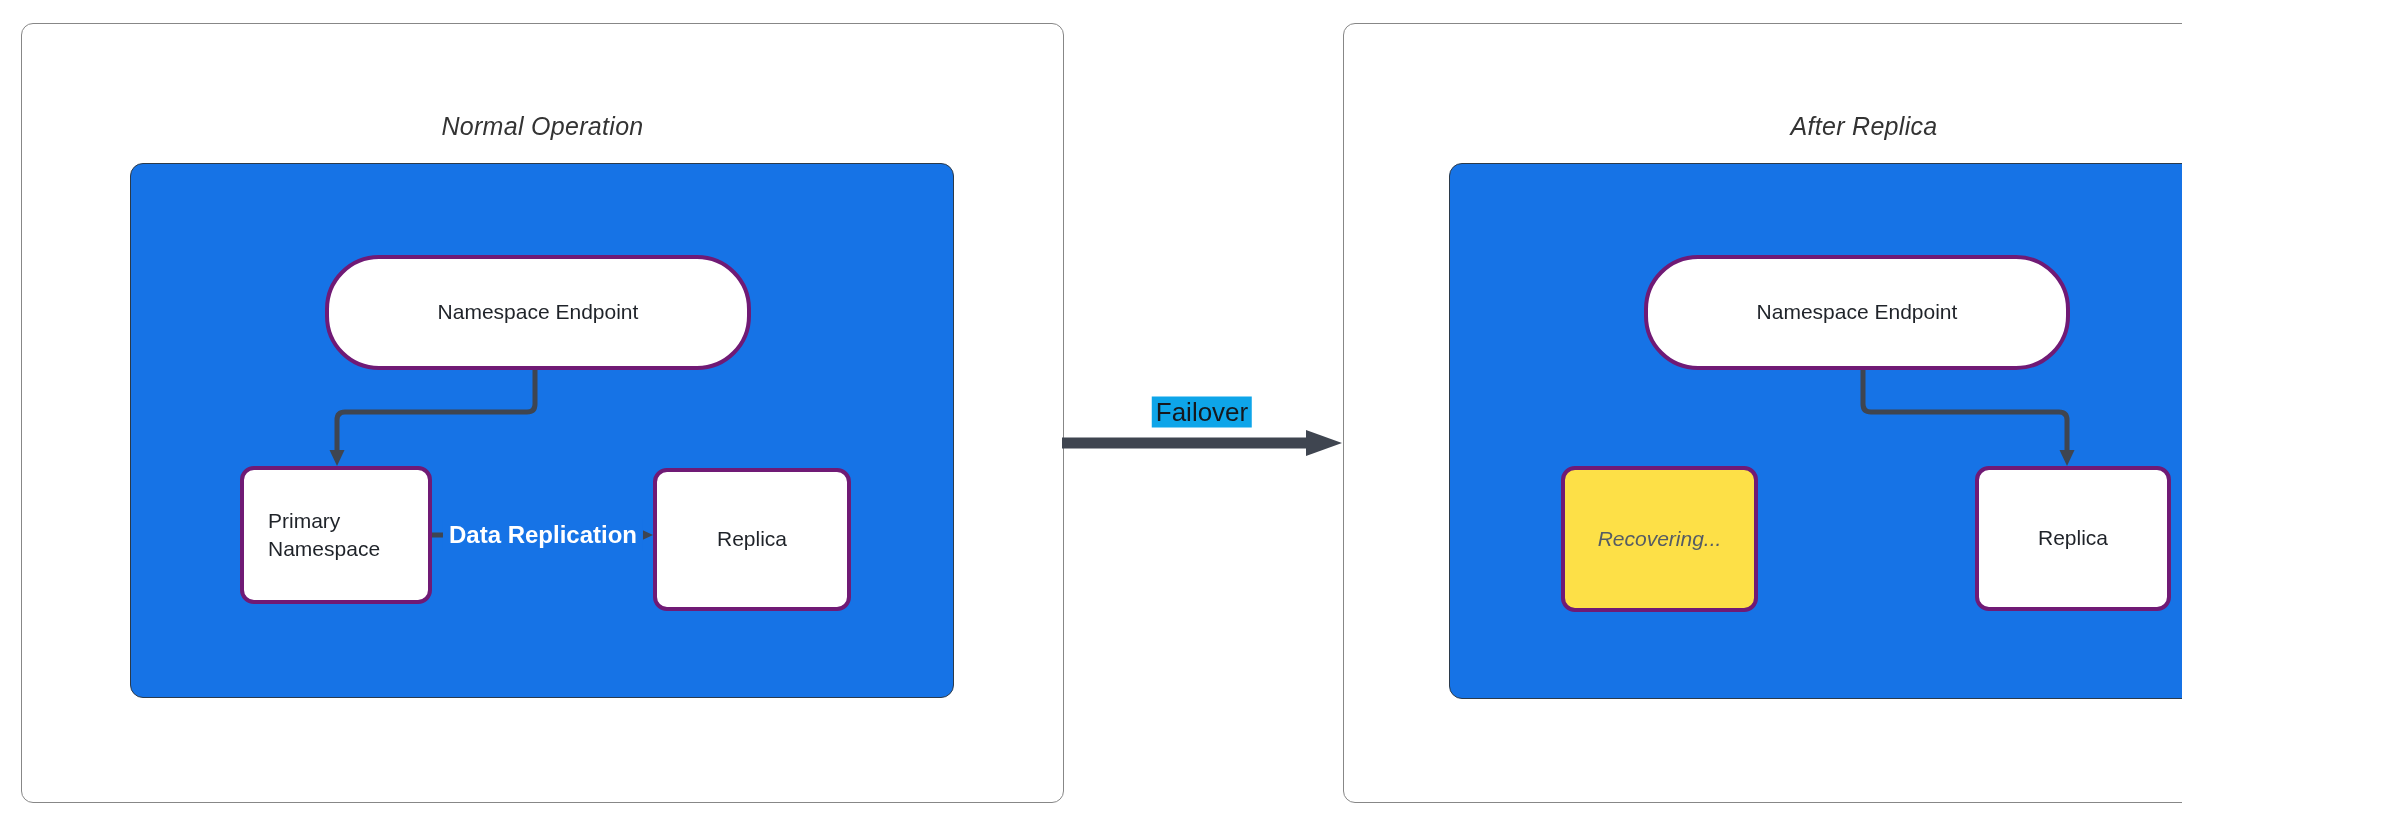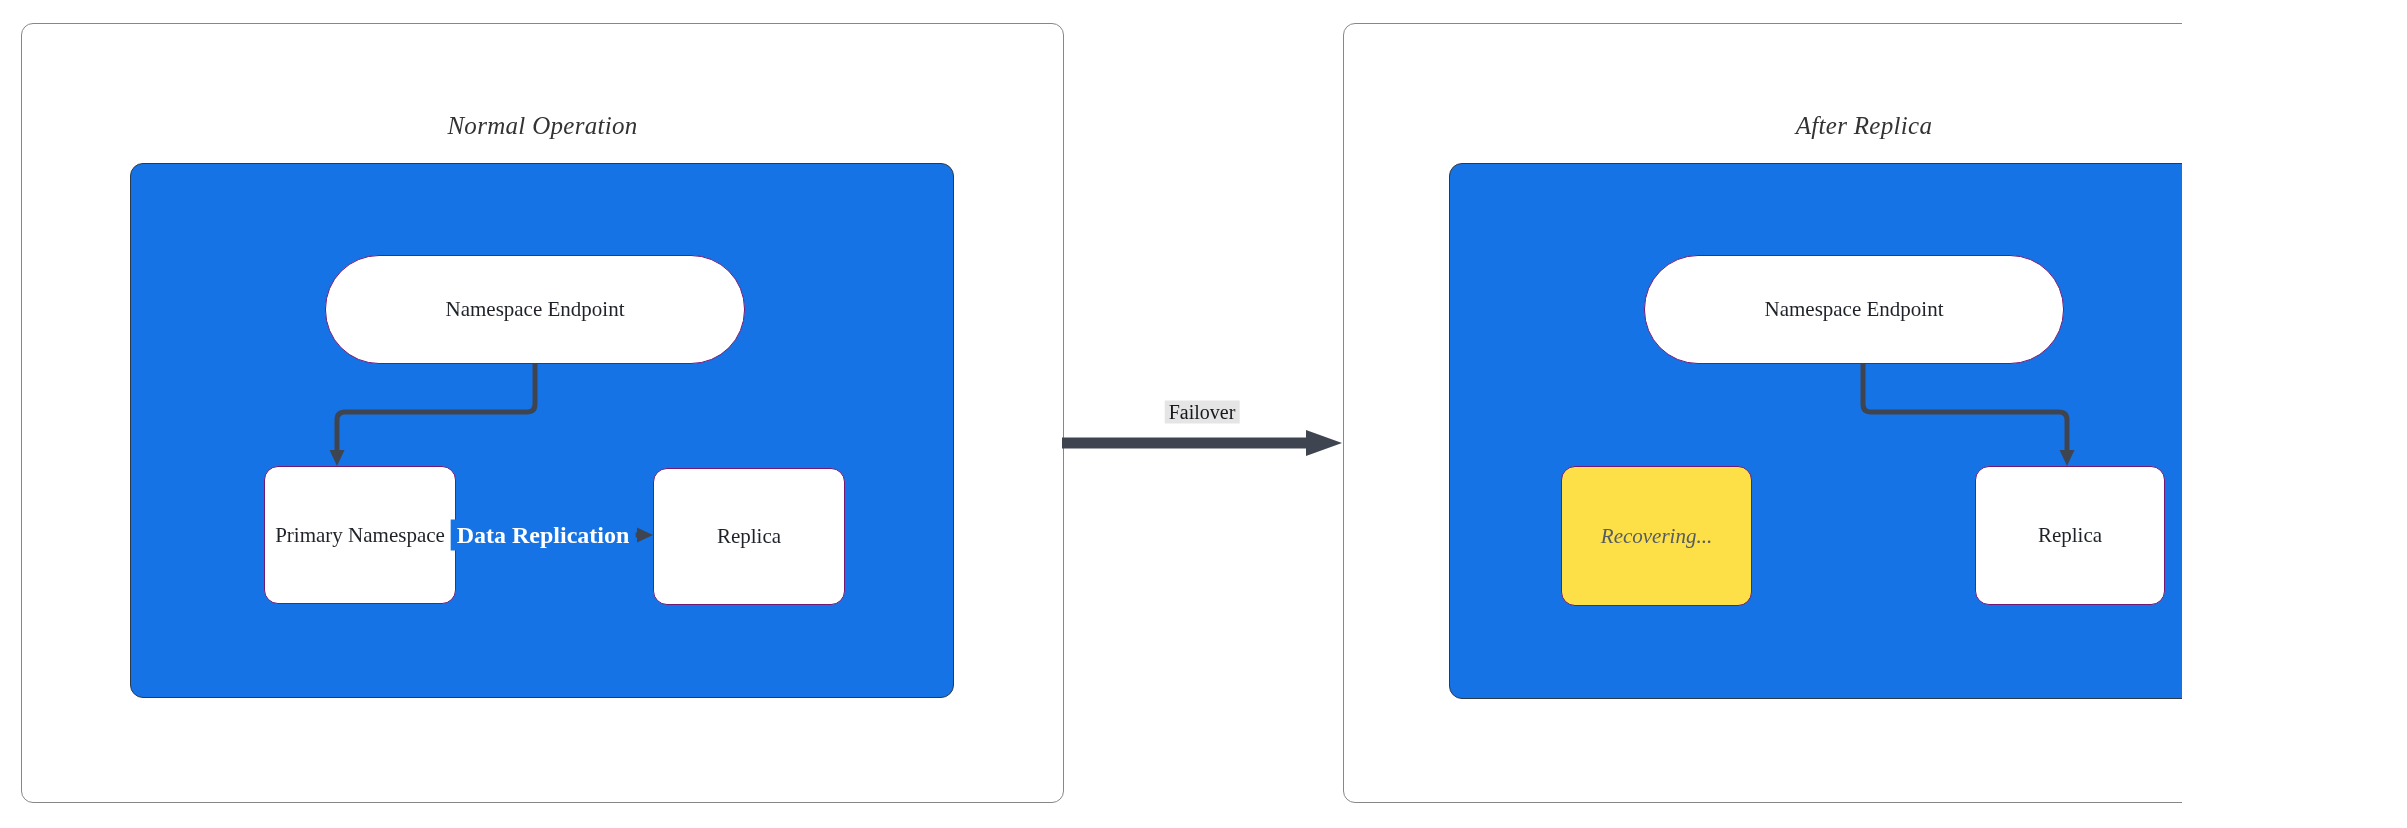--- a/index.html
+++ b/index.html
@@ -1,58 +1,58 @@
 <!DOCTYPE html>
 <html><head>
 <meta charset="utf-8">
 <style>
   html,body{margin:0;padding:0;background:#ffffff;}
   body{font-family:"Liberation Sans","DejaVu Sans",sans-serif;}
-  .canvas{position:relative;width:2182px;height:828px;background:#ffffff;overflow:hidden;font-family:Liberation Serif, serif;}
+  .canvas{position:relative;width:2182px;height:828px;background:#ffffff;overflow:hidden;}
 
   
   .panel{position:absolute;top:23px;height:778px;background:#ffffff;
          border:1.5px solid #878787;border-radius:12px;}
   .panel.left{left:21px;width:1041px;}
   .panel.right{left:1343px;width:1040px;}
 
   .panel-title{position:absolute;top:88px;left:0;width:100%;text-align:center;
                font-size:25px;font-style:italic;color:#333333;letter-spacing:.3px;}
 
   
   .cluster{position:absolute;background:#1673e6;border:1px solid #2b3a4a;border-radius:13px;}
   .cluster.c-left{left:130px;top:163px;width:822px;height:533px;}
   .cluster.c-right{left:1449px;top:163px;width:824px;height:534px;}
 
   
   .node{position:absolute;display:flex;align-items:center;justify-content:center;
-        text-align:center;background:#ffffff;border:1px solid #701a75;
+        background:#ffffff;border:4px solid #701a75;
         color:#1f2329;font-size:21px;line-height:1.35;}
   .pill{width:418px;height:107px;border-radius:54px;}
   .rect{border-radius:14px;}
 
   .pill.p-left{left:325px;top:255px;}
   .pill.p-right{left:1644px;top:255px;}
-  .rect.primary{left:240px;top:466px;width:192px;height:138px;padding:0 8px;box-sizing:border-box;margin-left:24px;}
+  .rect.primary{left:240px;top:466px;width:192px;height:138px;padding:0 24px;box-sizing:border-box;}
   .rect.replica1{left:653px;top:468px;width:190px;height:135px;}
   .rect.recovering{left:1561px;top:466px;width:189px;height:138px;
                    background:#fde047;color:#555c64;font-style:italic;}
   .rect.replica2{left:1975px;top:466px;width:188px;height:137px;}
 
   
   svg.edges{position:absolute;left:0;top:0;width:2407px;height:828px;pointer-events:none;}
   .edge-line{fill:none;stroke:#3f4550;stroke-width:5;}
   .edge-head{fill:#3f4550;stroke:none;}
   .fat-line{fill:none;stroke:#3f4550;stroke-width:11;}
 
   
   .edge-label{position:absolute;transform:translate(-50%,-50%);white-space:nowrap;}
   .lbl-replication{left:543px;top:535px;color:#ffffff;font-weight:bold;font-size:24px;
                    background:#1673e6;padding:2px 6px;}
-  .lbl-failover{left:1202px;top:412px;color:#16181d;font-size:20px;background:#e5e5e5;padding:0 4px;}
+  .lbl-failover{left:1202px;top:412px;color:#16181d;font-size:26px;background:#0ea5e9;padding:0 4px;}
 </style>
 </head>
 <body>
 
 <div class="canvas">
 
   <div class="panel left">
     <div class="panel-title">Normal Operation</div>
   </div>
   <div class="cluster c-left"></div>

